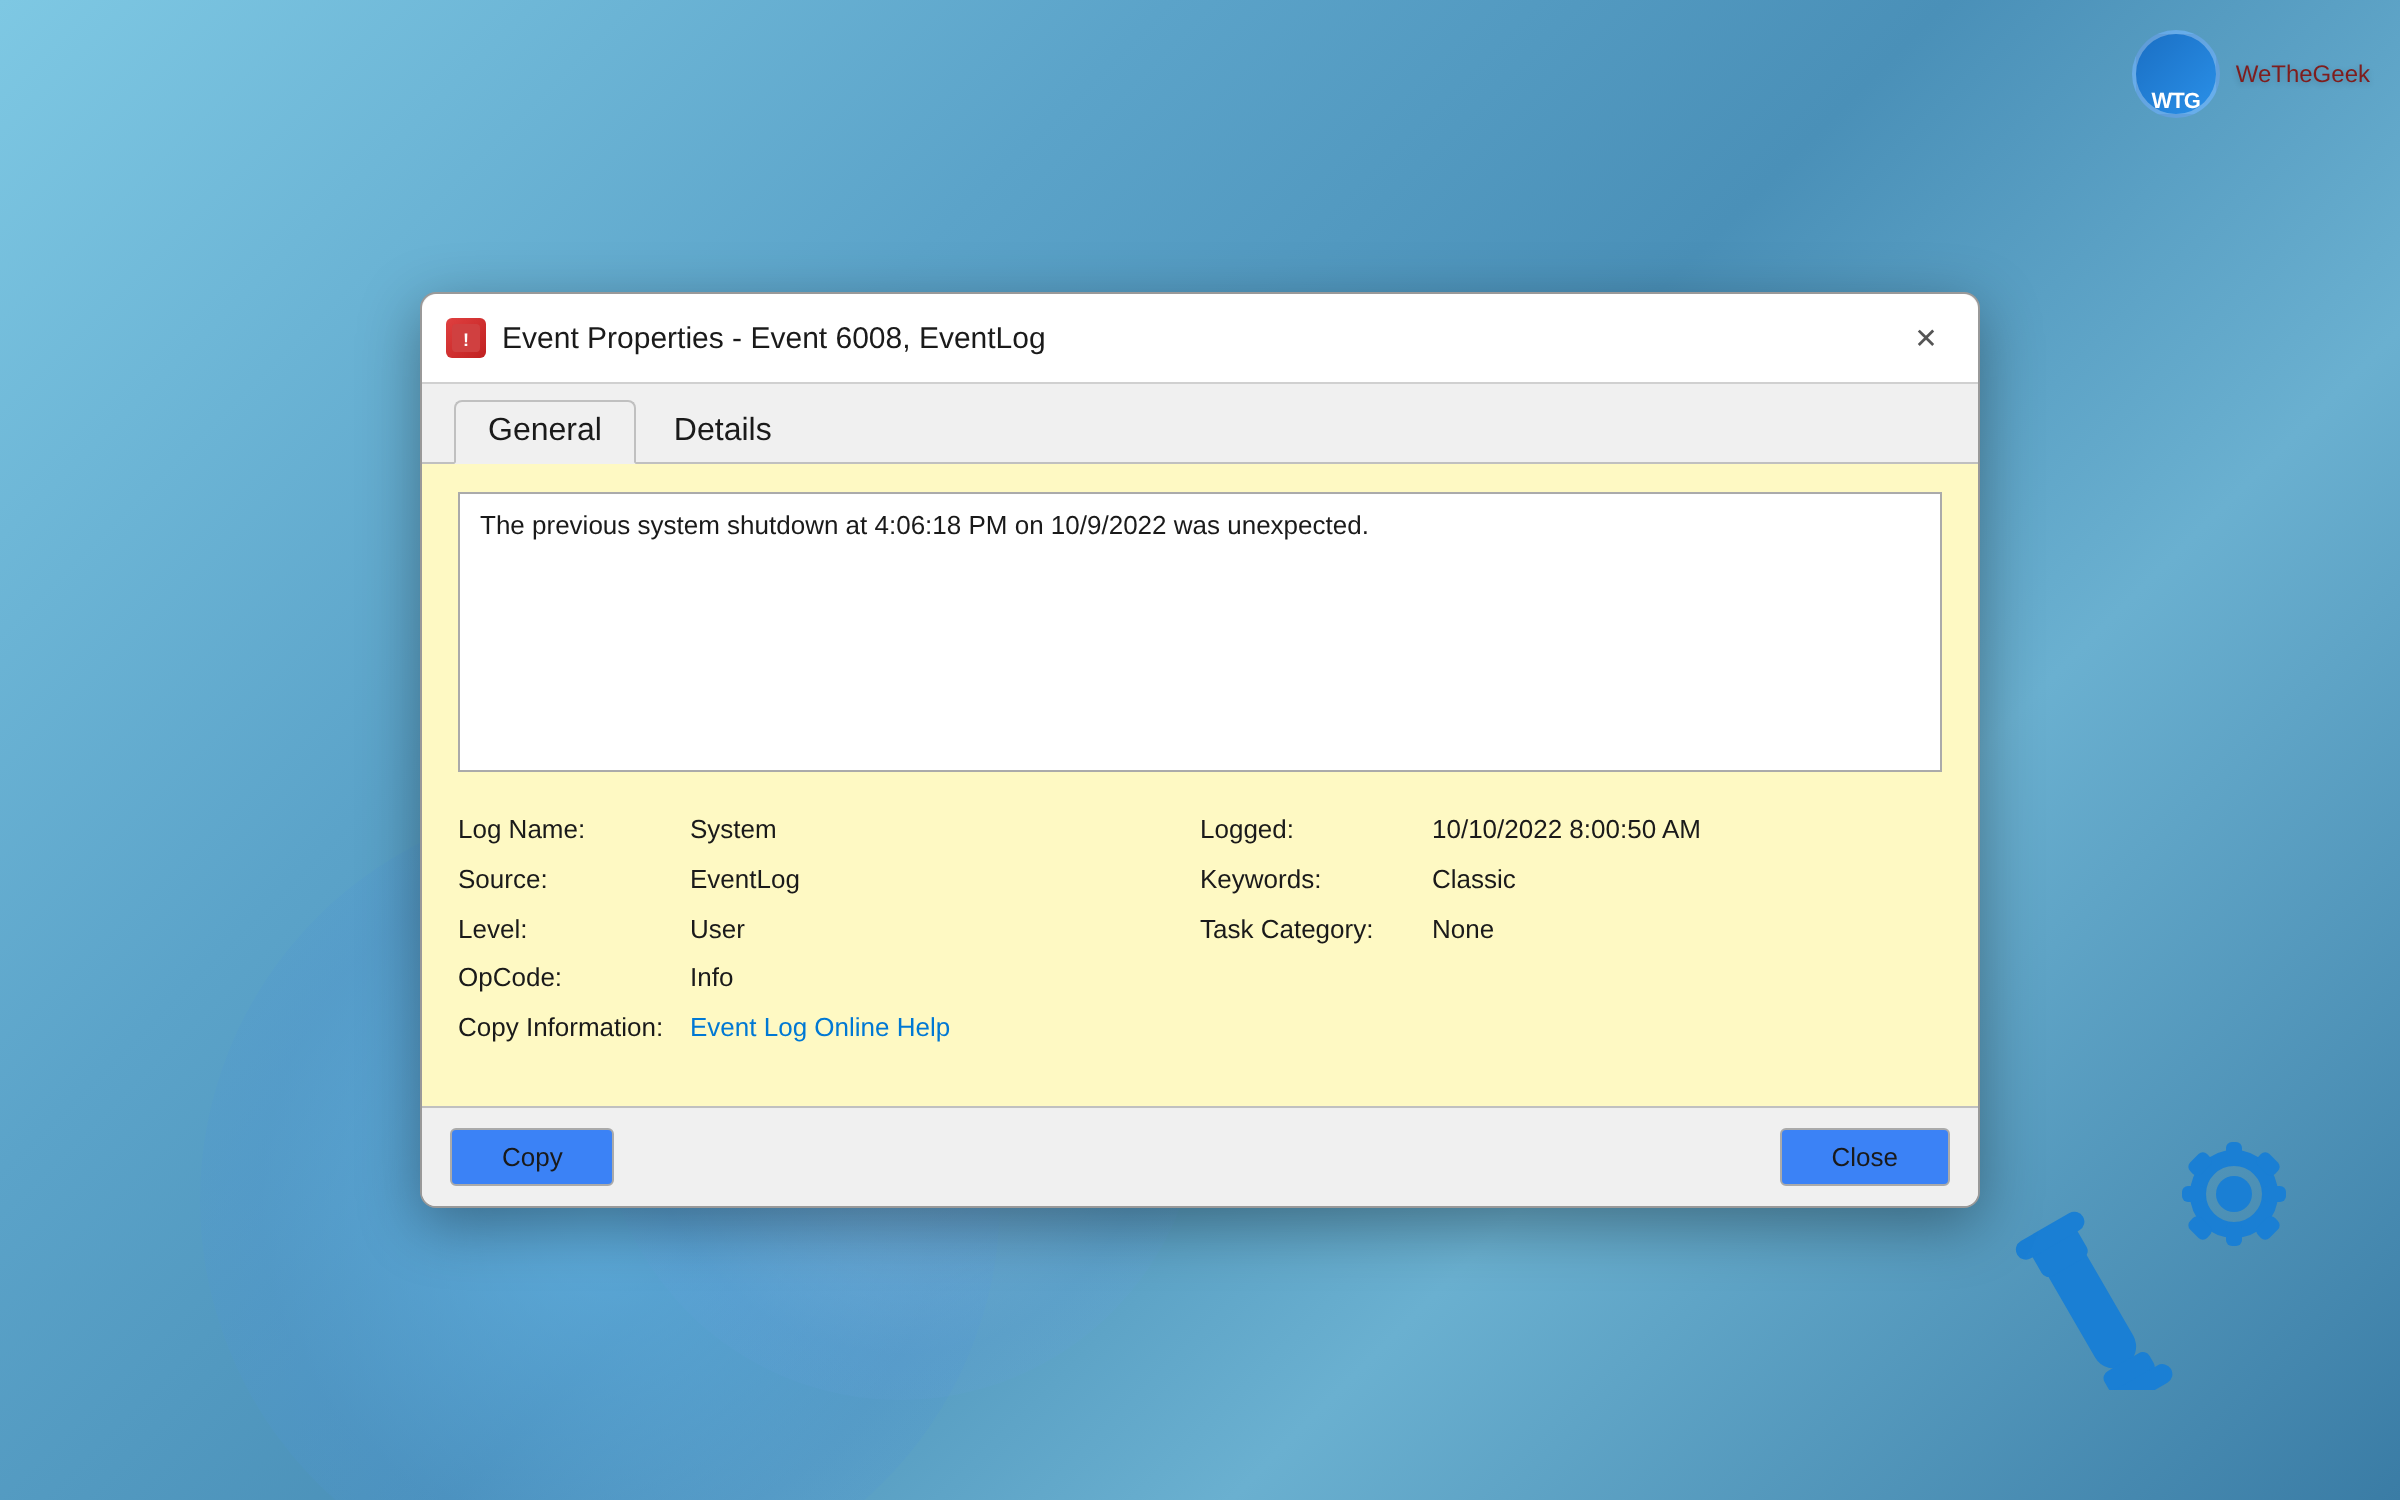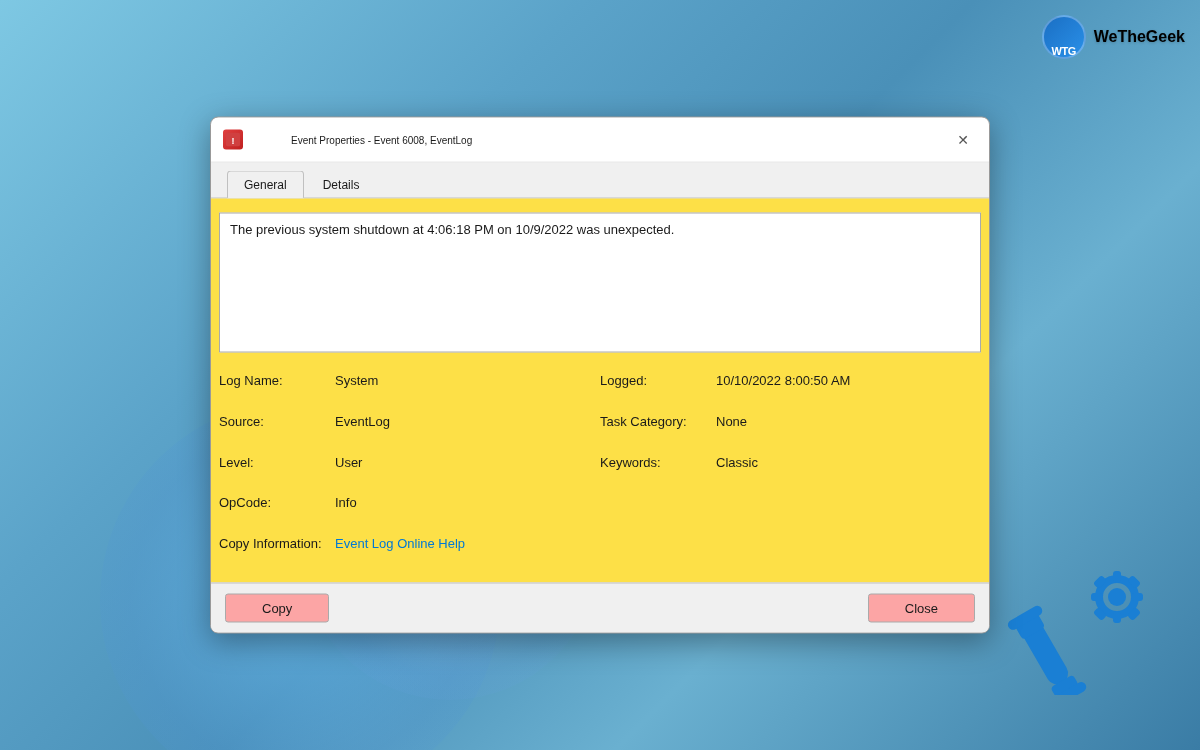--- a/index.html
+++ b/index.html
@@ -63,23 +63,23 @@
       align-items: flex-end;
       justify-content: center;
       font-size: 11px;
       font-weight: 900;
       color: white;
       letter-spacing: -0.5px;
       border: 2px solid rgba(255,255,255,0.3);
     }
 
     .brand-name {
-      font-size: 16px;
-      font-weight: 700;
-      color: #000000;
+      font-size: 12px;
+      font-weight: 400;
+      color: #7f1d1d;
       text-shadow: 0 1px 3px rgba(0,0,0,0.2);
     }
 
     
     .dialog-wrapper {
       position: absolute;
       top: 50%;
       left: 50%;
       transform: translate(-50%, -50%);
       z-index: 20;
@@ -117,23 +117,22 @@
       background: linear-gradient(135deg, #e04040, #c02020);
       border-radius: 3px;
       display: flex;
       align-items: center;
       justify-content: center;
       font-size: 11px;
       color: white;
     }
 
     .title-text {
-      font-size: 10px;
-      color: #1a1a1a;
-      margin-left: 40px;
+      font-size: 15px;
+      color: #1a1a1a;
     }
 
     .close-btn {
       width: 28px;
       height: 28px;
       border-radius: 50%;
       border: none;
       background: transparent;
       cursor: pointer;
       display: flex;
@@ -147,42 +146,42 @@
     .tabs {
       background: #f0f0f0;
       padding: 8px 16px 0;
       display: flex;
       gap: 2px;
       border-bottom: 1px solid #c0c0c0;
     }
 
     .tab {
       padding: 6px 16px;
-      font-size: 12px;
+      font-size: 16px;
       cursor: pointer;
       border: 1px solid transparent;
       border-bottom: none;
       border-radius: 4px 4px 0 0;
       background: transparent;
       color: #1a1a1a;
     }
 
     .tab.active {
       background: #f0f0f0;
       border-color: #c0c0c0;
       border-bottom: 1px solid #f0f0f0;
       margin-bottom: -1px;
       position: relative;
       z-index: 1;
     }
 
     
     .content {
-      padding: 14px 8px;
-      background: #fde047;
+      padding: 14px 18px;
+      background: #fef9c3;
     }
 
     
     .description-box {
       width: 100%;
       height: 140px;
       background: white;
       border: 1px solid #aaa;
       padding: 8px 10px;
       font-size: 13px;
@@ -197,21 +196,21 @@
     .props-grid {
       display: grid;
       grid-template-columns: 1fr 1fr;
       gap: 0;
       margin-bottom: 14px;
     }
 
     .props-left, .props-right {
       display: flex;
       flex-direction: column;
-      gap: 20px;
+      gap: 4px;
     }
 
     .prop-row {
       display: flex;
       gap: 6px;
       font-size: 13px;
       line-height: 1.6;
     }
 
     .prop-label {
@@ -233,24 +232,24 @@
     .footer {
       padding: 10px 14px;
       display: flex;
       justify-content: space-between;
       align-items: center;
       border-top: 1px solid #c0c0c0;
       background: #f0f0f0;
     }
 
     .btn {
-      padding: 6px 36px;
+      padding: 6px 25px;
       font-size: 13px;
       border: 1px solid #aaa;
-      background: #fca5a5;
+      background: #3b82f6;
       cursor: pointer;
       border-radius: 3px;
       color: #1a1a1a;
       font-family: 'Segoe UI', Arial, sans-serif;
     }
 
     
     .tools-svg-wrap {
       position: absolute;
       bottom: 55px;
@@ -351,26 +350,26 @@
             <a class="prop-value link" href="#">Event Log Online Help</a>
           </div>
         </div>
 
         <div class="props-right">
           <div class="prop-row">
             <span class="prop-label">Logged:</span>
             <span class="prop-value">10/10/2022 8:00:50 AM</span>
           </div>
           <div class="prop-row">
+            <span class="prop-label">Keywords:</span>
+            <span class="prop-value">Classic</span>
+          </div>
+          <div class="prop-row">
             <span class="prop-label">Task Category:</span>
             <span class="prop-value">None</span>
-          </div>
-          <div class="prop-row">
-            <span class="prop-label">Keywords:</span>
-            <span class="prop-value">Classic</span>
           </div>
         </div>
       </div>
     </div>
 
     <div class="footer">
       <button class="btn">Copy</button>
       <button class="btn">Close</button>
     </div>
 

